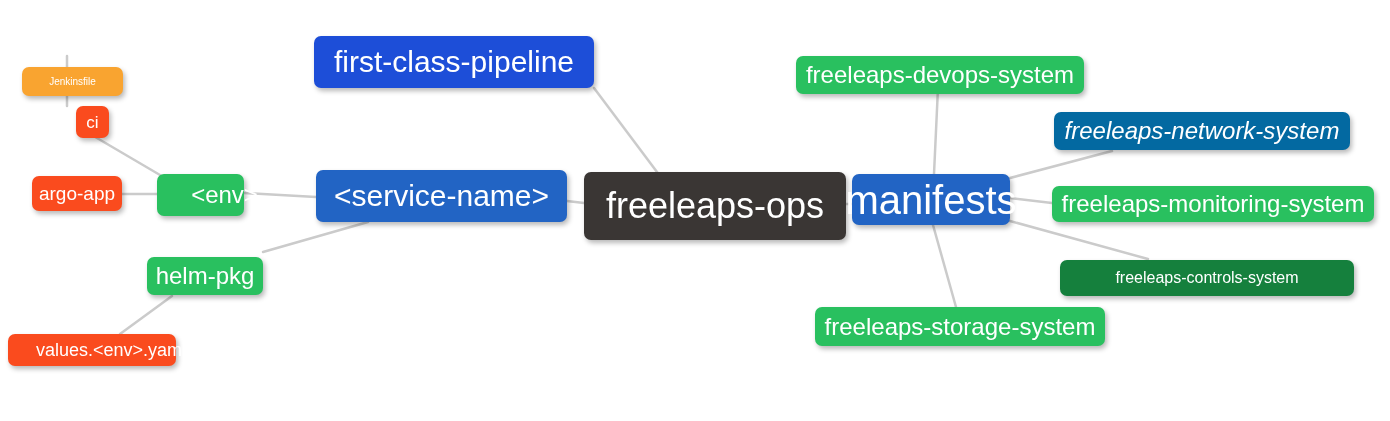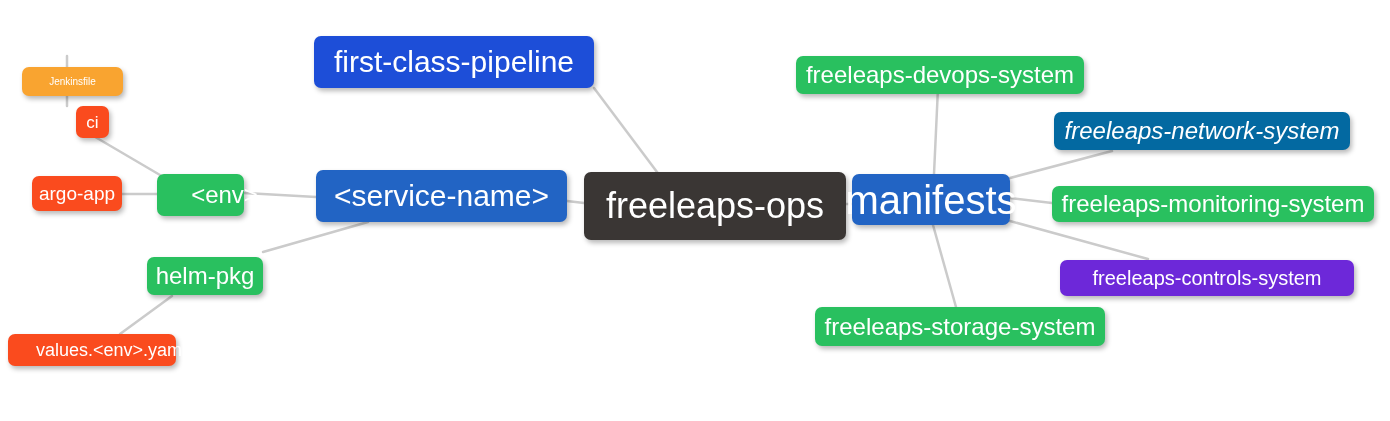--- a/index.html
+++ b/index.html
@@ -64,15 +64,15 @@
     <div class="node" style="left: 157px; top: 174px; width: 87px; height: 42px; background: rgb(41, 192, 95); font-size: 24px; color: rgb(255, 255, 255); padding-left: 48px;">&lt;env&gt;</div>
     <div class="node" style="left: 147px; top: 257px; width: 116px; height: 38px; background: rgb(41, 192, 95); font-size: 24px; color: rgb(255, 255, 255);">helm-pkg</div>
     <div class="node" style="left: 8px; top: 334px; width: 168px; height: 32px; background: rgb(250, 75, 30); font-size: 18px; color: rgb(255, 255, 255); padding-left: 38px;">values.&lt;env&gt;.yaml</div>
     <div class="node" style="left: 314px; top: 36px; width: 280px; height: 52px; background: #1d4ed8; font-size: 30px; color: rgb(255, 255, 255);">first-class-pipeline</div>
     <div class="node" style="left: 316px; top: 170px; width: 251px; height: 52px; background: rgb(34, 100, 196); font-size: 30px; color: rgb(255, 255, 255);">&lt;service-name&gt;</div>
     <div class="node" style="left: 584px; top: 172px; width: 262px; height: 68px; background: rgb(58, 54, 52); font-size: 36px; color: rgb(255, 255, 255);">freeleaps-ops</div>
     <div class="node" style="left: 852px; top: 174px; width: 158px; height: 51px; background: rgb(34, 100, 196); font-size: 40px; color: rgb(255, 255, 255);">manifests</div>
     <div class="node" style="left: 796px; top: 28px; width: 288px; height: 38px; background: rgb(41, 192, 95); font-size: 24px; color: rgb(255, 255, 255); margin-top: 28px;">freeleaps-devops-system</div>
     <div class="node" style="left: 1054px; top: 112px; width: 296px; height: 38px; background: #0369a1; font-size: 24px; color: rgb(255, 255, 255); font-style: italic;">freeleaps-network-system</div>
     <div class="node" style="left: 1052px; top: 186px; width: 322px; height: 36px; background: rgb(41, 192, 95); font-size: 24px; color: rgb(255, 255, 255);">freeleaps-monitoring-system</div>
-    <div class="node" style="left: 1060px; top: 260px; width: 294px; height: 36px; background: #6d28d9; font-size: 20px; color: rgb(255, 255, 255);">freeleaps-controls-system</div>
+    <div class="node" style="left: 1060px; top: 260px; width: 294px; height: 36px; background: #15803d; font-size: 16px; color: rgb(255, 255, 255);">freeleaps-controls-system</div>
     <div class="node" style="left: 815px; top: 307px; width: 290px; height: 39px; background: rgb(41, 192, 95); font-size: 24px; color: rgb(255, 255, 255);">freeleaps-storage-system</div>
   </div>
 
 </body></html>

